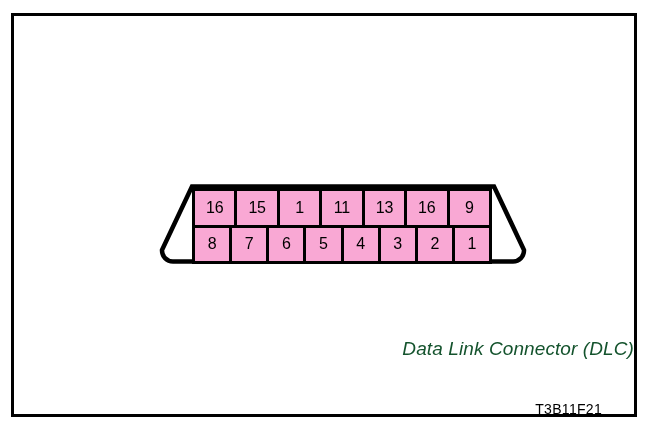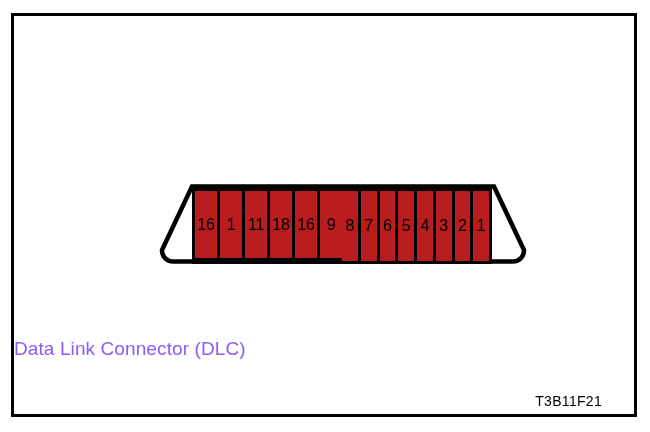--- a/index.html
+++ b/index.html
@@ -46,22 +46,22 @@
   
   #pin-grid {
     position: absolute;
     left: 38px;
     top: 4px;
     width: 300px;
     height: 76px;
     box-sizing: border-box;
     border: 3px solid #000000;
     display: flex;
-    flex-direction: row;
-    background: #b91c1c;
+    flex-direction: column;
+    background: #f9a8d4;
   }
   .pin-row {
     display: flex;
     flex: 1 1 0;
     min-height: 0;
   }
   .pin-row.top-row {
     border-bottom: 3px solid #000000;
   }
   .pin-cell {
@@ -80,31 +80,32 @@
   .pin-cell:last-child {
     border-right: none;
   }
 
   
   #connector-caption {
     position: absolute;
     left: 0;
     right: 0;
     top: 322px;
-    text-align: left;
+    text-align: right;
     font-size: 19px;
-    color: #8b5cf6;
+    color: #14532d;
     letter-spacing: 0.1px;
+    font-style: italic;
   }
 
   
   #reference-code {
     position: absolute;
     right: 32px;
-    top: 377px;
+    top: 385px;
     font-size: 14px;
     color: #000000;
     letter-spacing: 0.3px;
     font-weight: 500;
   }
 </style>
 </head>
 <body>
 
 <div id="figure-frame">
@@ -118,23 +119,24 @@
                A 11 11 0 0 1 359 77.5
                L 19 77.5
                A 11 11 0 0 1 8 66
                Z" fill="#ffffff" stroke="#000000" stroke-width="4.5" stroke-linejoin="miter" stroke-linecap="round"></path>
     </svg>
 
     <div id="pin-grid">
 
       <div class="pin-row top-row">
         <div class="pin-cell">16</div>
+        <div class="pin-cell">15</div>
         <div class="pin-cell">1</div>
         <div class="pin-cell">11</div>
-        <div class="pin-cell">18</div>
+        <div class="pin-cell">13</div>
         <div class="pin-cell">16</div>
         <div class="pin-cell">9</div>
       </div>
 
       <div class="pin-row bottom-row">
         <div class="pin-cell">8</div>
         <div class="pin-cell">7</div>
         <div class="pin-cell">6</div>
         <div class="pin-cell">5</div>
         <div class="pin-cell">4</div>

